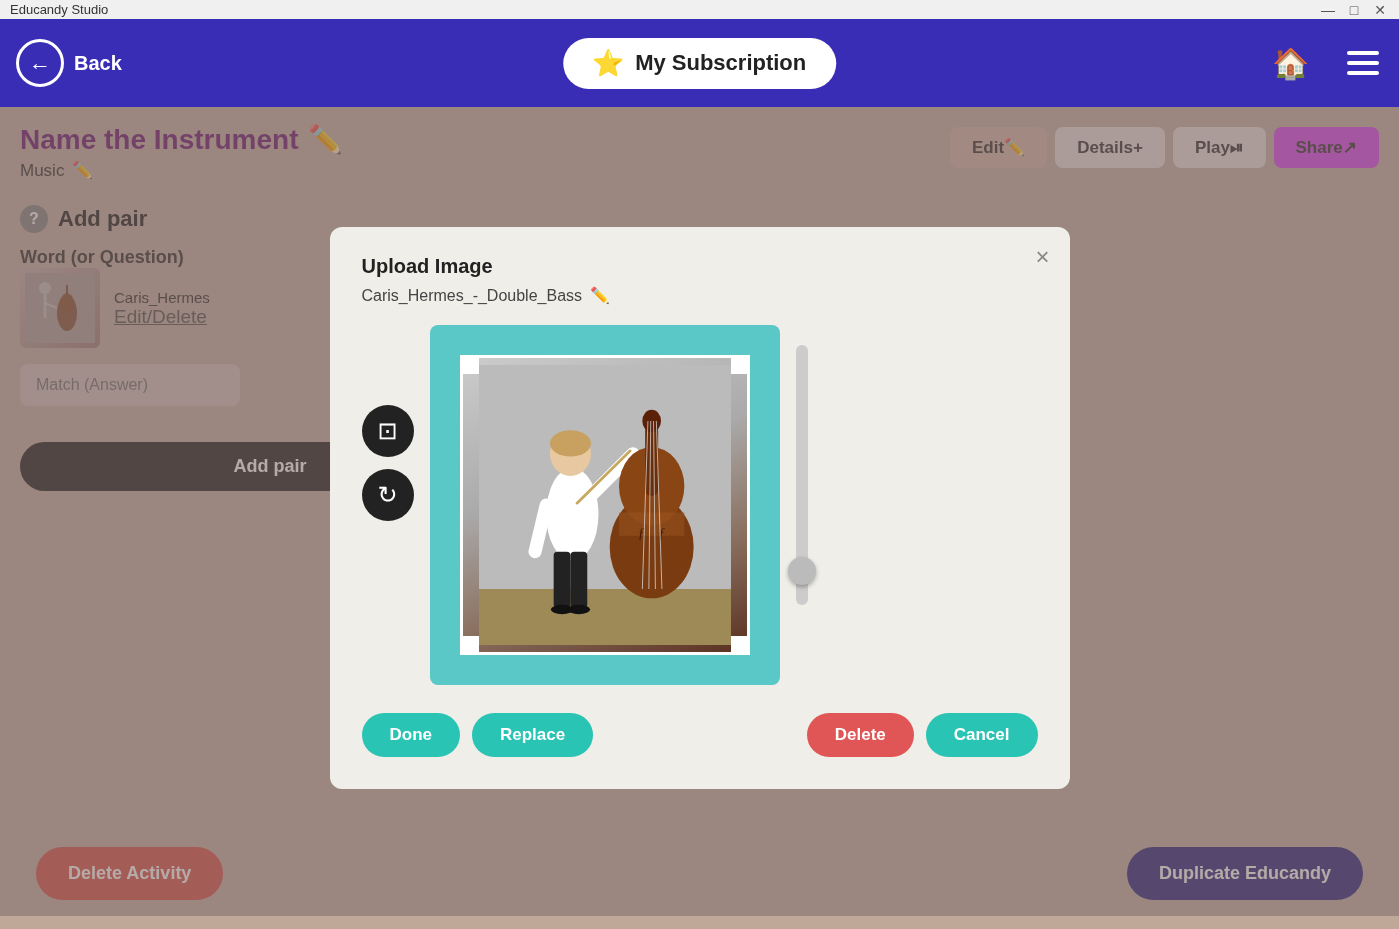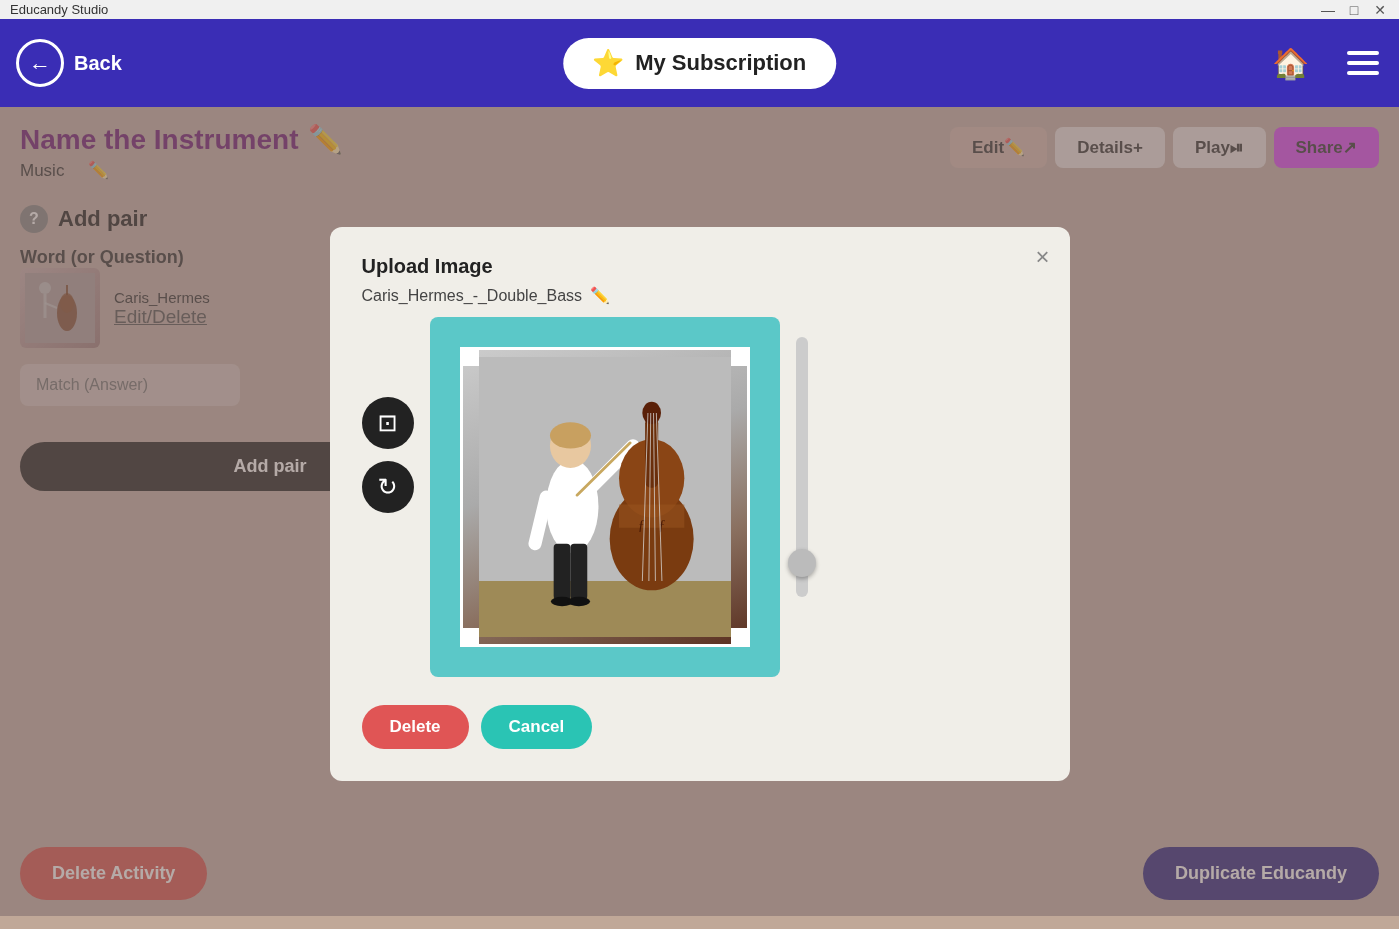--- a/index.html
+++ b/index.html
@@ -148,21 +148,21 @@
       display: flex;
       align-items: center;
       gap: 10px;
     }
     #page-subtitle {
       font-size: 17px;
       color: #333;
       margin-top: 4px;
       display: flex;
       align-items: center;
-      gap: 24px;
+      gap: 8px;
     }
     #action-buttons {
       display: flex;
       gap: 8px;
       margin-top: 4px;
     }
     .action-btn {
       padding: 10px 22px;
       border-radius: 8px;
       font-size: 17px;
@@ -292,21 +292,21 @@
       text-align: center;
       margin-top: 20px;
     }
 
     
     #bottom-bar {
       position: absolute;
       bottom: 0;
       left: 0;
       right: 0;
-      padding: 16px 20px;
+      padding: 16px 36px;
       display: flex;
       justify-content: space-between;
       align-items: center;
     }
     #delete-activity-btn {
       background: #d9534f;
       color: white;
       border: none;
       border-radius: 30px;
       padding: 16px 32px;
@@ -348,21 +348,21 @@
     #modal-title {
       font-size: 20px;
       font-weight: bold;
       color: #222;
       margin-bottom: 8px;
     }
     #modal-filename-row {
       display: flex;
       align-items: center;
       gap: 8px;
-      margin-bottom: 12px;
+      margin-bottom: 20px;
     }
     #modal-filename {
       font-size: 16px;
       color: #444;
     }
     #modal-close {
       position: absolute;
       top: 16px;
       right: 20px;
       font-size: 24px;
@@ -695,19 +695,23 @@
       </div>
 
       <div id="slider-container">
         <div id="slider-track">
           <div id="slider-thumb"></div>
         </div>
       </div>
     </div>
 
     <div id="modal-actions">
+      <div id="modal-left-actions">
+        <button class="modal-btn done">Done</button>
+        <button class="modal-btn replace">Replace</button>
+      </div>
       <div id="modal-right-actions">
         <button class="modal-btn delete">Delete</button>
         <button class="modal-btn cancel">Cancel</button>
       </div>
     </div>
   </div>
 </div>
 
 </body></html>

